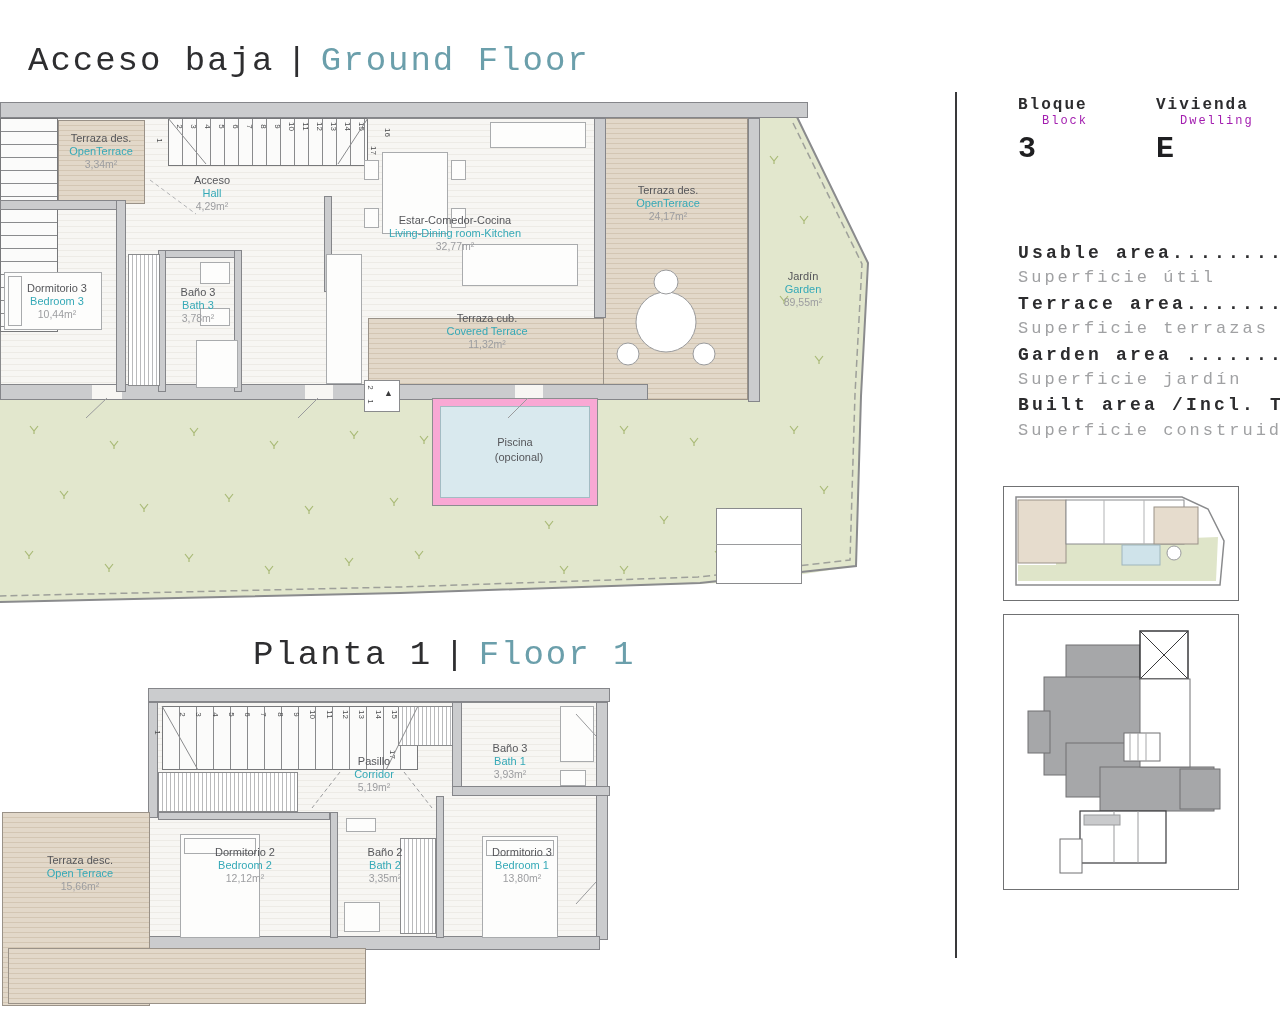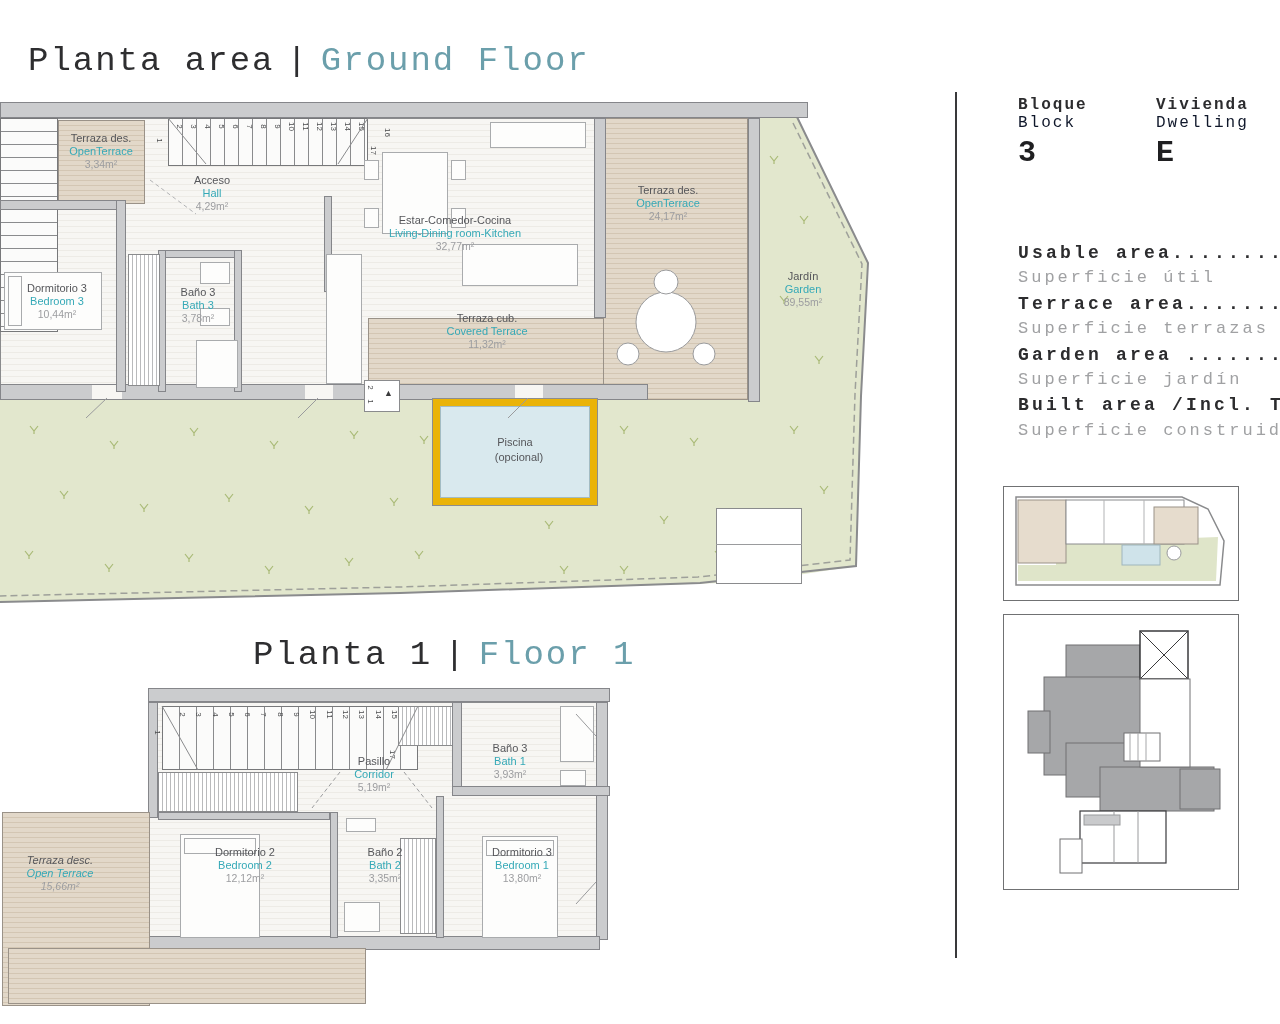--- a/index.html
+++ b/index.html
@@ -29,41 +29,41 @@
             border:1px solid #77787a;box-sizing:border-box;}
   .stair-nums{position:absolute;display:flex;}
   .sn{display:inline-block;text-align:center;transform:rotate(90deg);font-size:8px;color:#4a4b4d;}
   .gw{width:14px;} .fw{width:16.3px;} .lw{width:11.6px;}
   .rot{position:absolute;transform:rotate(90deg);font-size:8px;color:#4a4b4d;}
   .room-label{position:absolute;text-align:center;line-height:13px;font-size:11px;
               white-space:nowrap;transform:translateX(-50%);}
   .room-label .es{color:#55565a;display:block;}
   .room-label .en{color:#35a9b7;display:block;}
   .room-label .ar{color:#9c9da0;display:block;font-size:10.5px;}
-  .pool-outer{position:absolute;background:#eab308;border:1px solid #8c8d8f;box-sizing:border-box;}
+  .pool-outer{position:absolute;background:#f9a8d4;border:1px solid #8c8d8f;box-sizing:border-box;}
   .pool-inner{position:absolute;inset:7px;background:#d9e9ee;border:1px solid #a3bcc3;}
   .pool-label{position:absolute;width:100%;text-align:center;font-size:11px;color:#55565a;line-height:15px;}
   .gate{position:absolute;background:#fff;border:1px solid #8a8b8d;box-sizing:border-box;}
   svg{position:absolute;pointer-events:none;}
   
   .divider{position:absolute;background:#39393b;}
   .panel-mono{font-family:"Liberation Mono","DejaVu Sans Mono",monospace;position:absolute;white-space:nowrap;}
   .meta-label{font-size:16px;font-weight:bold;letter-spacing:2px;color:#2c2c2e;}
-  .meta-sub{font-size:16px;letter-spacing:2px;color:#0f172a;}
+  .meta-sub{font-size:12px;letter-spacing:2px;color:#a21caf;margin-left:24px;}
   .meta-val{font-size:30px;font-weight:bold;color:#1f1f21;}
   .area-en{font-size:18px;font-weight:bold;letter-spacing:3.2px;color:#2c2c2e;}
   .area-es{font-size:17px;letter-spacing:3px;color:#a0a1a3;}
   .area-row{position:static;display:block;height:25.4px;}
   .thumb{position:absolute;border:1px solid #707173;background:#ffffff;}
 </style>
 </head>
 <body>
 
 <div class="title" style="left:28px;top:42px;">
-  <span>Planta area</span><span class="sep">|</span><span class="en">Ground Floor</span>
+  <span>Acceso baja</span><span class="sep">|</span><span class="en">Ground Floor</span>
 </div>
 
 <div class="plan" style="left:0;top:96px;width:876px;height:516px;">
 
   <svg width="876" height="516" style="left:0;top:0;">
     <polygon points="752,21 797,21 868,167 861,300 856,470 752,486" fill="#e2e7cd"></polygon>
     <polygon points="0,304 752,304 752,486 400,497 0,506" fill="#e2e7cd"></polygon>
     <polyline points="797,21 868,167 861,300 856,470 700,487 400,497 0,506" fill="none" stroke="#8a8b8d" stroke-width="2"></polyline>
     <polyline points="793,27 862,168 855,298 850,464 698,481 400,491 0,500" fill="none" stroke="#9ea09a" stroke-width="1.5" stroke-dasharray="7 4"></polyline>
     <g id="tufts-ground">
@@ -291,21 +291,21 @@
 
   <svg width="620" height="338" style="left:0;top:0;">
     <line x1="162" y1="20" x2="198" y2="84" stroke="#8a8b8d" stroke-width="1"></line>
     <line x1="418" y1="20" x2="386" y2="84" stroke="#8a8b8d" stroke-width="1"></line>
     <line x1="340" y1="86" x2="312" y2="122" stroke="#9a9b9d" stroke-width="1" stroke-dasharray="4 3"></line>
     <line x1="404" y1="86" x2="432" y2="122" stroke="#9a9b9d" stroke-width="1" stroke-dasharray="4 3"></line>
     <line x1="596" y1="50" x2="576" y2="28" stroke="#9a9b9d" stroke-width="1"></line>
     <line x1="596" y1="196" x2="576" y2="218" stroke="#9a9b9d" stroke-width="1"></line>
   </svg>
 
-  <div class="room-label" style="left:60px;top:168px;font-style:italic;">
+  <div class="room-label" style="left:80px;top:168px;">
     <span class="es">Terraza desc.</span>
     <span class="en">Open Terrace</span>
     <span class="ar">15,66m²</span>
   </div>
   <div class="room-label" style="left:374px;top:69px;">
     <span class="es">Pasillo</span>
     <span class="en">Corridor</span>
     <span class="ar">5,19m²</span>
   </div>
   <div class="room-label" style="left:510px;top:56px;">

